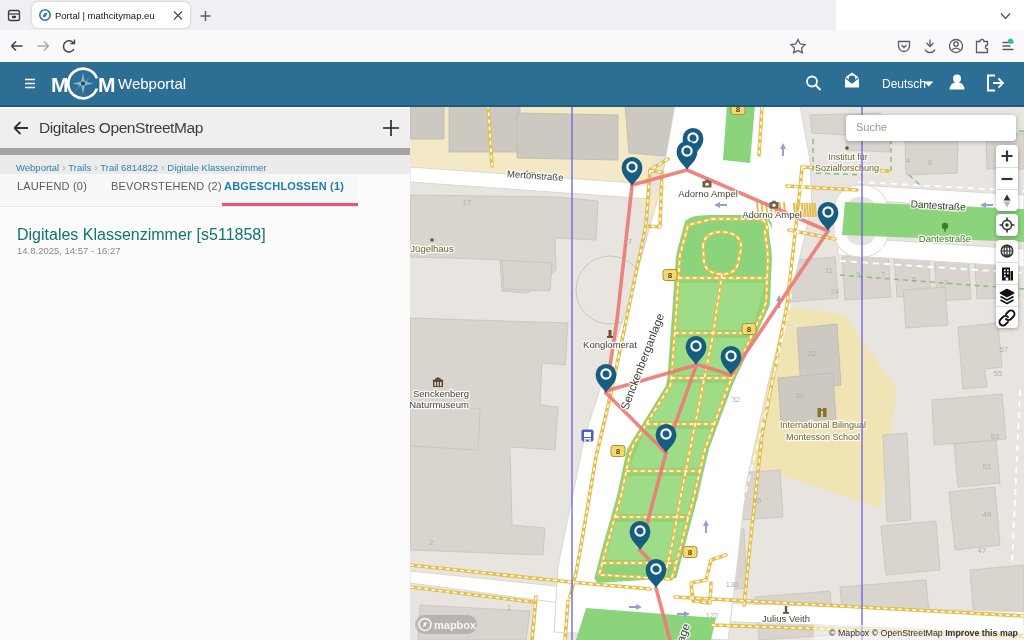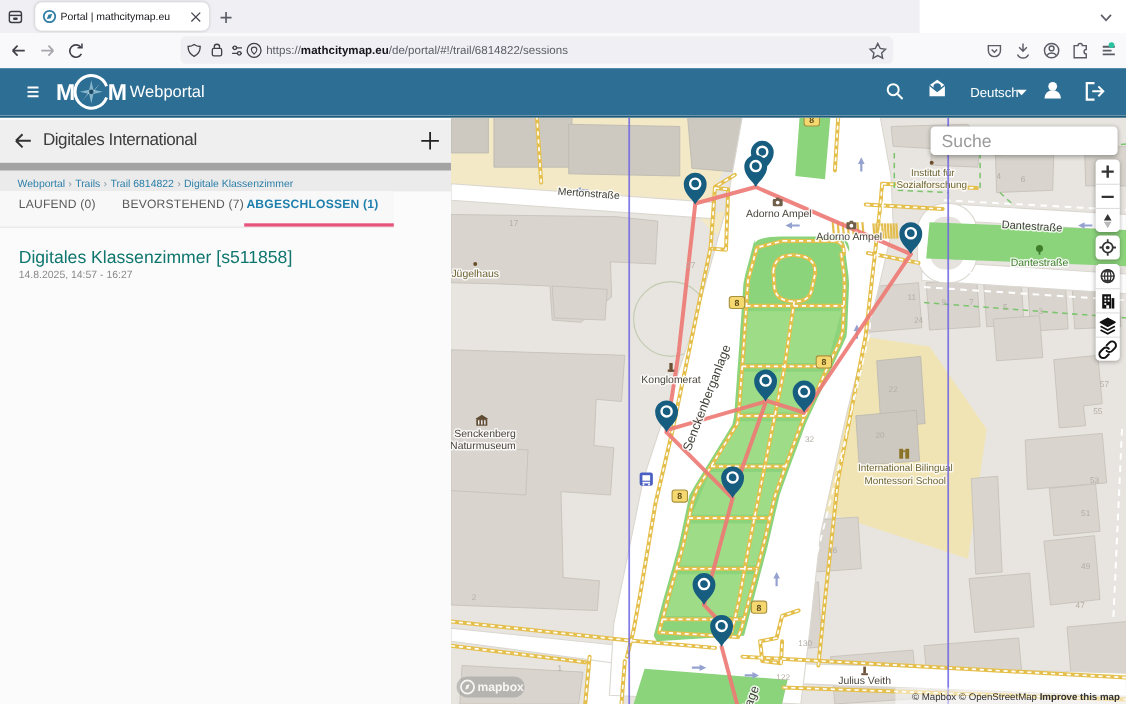--- a/index.html
+++ b/index.html
@@ -33,21 +33,21 @@
 #ptabs { position:absolute; left:0; top:67px; width:358px; height:33px; background:#f8f8f8; border-bottom:1px solid #e6e6e6; }
 #ptabs .t { position:absolute; top:6px; font-size:11px; letter-spacing:.2px; color:#5a5a5a; white-space:nowrap; }
 #ptabs .active { color:#1f7fad; font-weight:bold; }
 #ptabs .bar { position:absolute; left:222px; top:29px; width:136px; height:3px; background:#e8537c; }
 #pitem1 { position:absolute; left:17px; top:119px; font-size:16px; color:#0f766e; }
 #pitem2 { position:absolute; left:17px; top:138px; font-size:9.5px; color:#8a8a8a; }
 
 
 #map { position:absolute; left:410px; top:105px; width:614px; height:535px; background:#eae7e2; border-top:2px solid #1d5b7d; overflow:hidden; }
 #searchbox { position:absolute; left:436px; top:8px; width:170px; height:26px; background:#fff; border-radius:4px; box-shadow:0 1px 4px rgba(0,0,0,.3); z-index:30; }
-#searchbox span { position:absolute; left:10px; top:6px; font-size:16px; color:#9a9a9a; }
+#searchbox span { position:absolute; left:10px; top:6px; font-size:11px; color:#9a9a9a; }
 .ctl { position:absolute; left:586px; width:22px; background:#fff; border-radius:4px; box-shadow:0 1px 4px rgba(0,0,0,.3); z-index:30; }
 .ctl .cell { width:22px; height:22px; position:relative; }
 .ctl .cell + .cell { border-top:1px solid #ddd; }
 </style>
 </head>
 <body>
 <div id="stage">
 
   <div id="tabbar">
     <svg width="1024" height="30" style="position:absolute;left:0;top:0">
@@ -79,35 +79,20 @@
         <path d="M11.5 16 L22.5 16 M11.5 16 L16 11.5 M11.5 16 L16 20.5"></path>
       </g>
       <g stroke="#a6a6ae" stroke-width="1.6" fill="none">
         <path d="M37.5 16 L48.5 16 M48.5 16 L44 11.5 M48.5 16 L44 20.5"></path>
       </g>
       <g stroke="#42424c" stroke-width="1.5" fill="none">
         <path d="M73.5 13 A 5.6 5.6 0 1 0 74 19"></path>
         <path d="M74.5 9.5 L74.5 13.5 L70.5 13.5" stroke-width="1.4"></path>
       </g>
     </svg>
-  </div>
-  <div id="urlfield">
-    <svg width="648" height="25" style="position:absolute;left:0;top:0">
-      <g stroke="#3f3f46" stroke-width="1.2" fill="none">
-        <path d="M12.5 7.5 C14.5 9 16 9.3 18 9.3 C18 14 16.5 16.3 12.5 18.2 C8.5 16.3 7 14 7 9.3 C9 9.3 10.5 9 12.5 7.5 Z"></path>
-        <rect x="29" y="11" width="8.5" height="6.8" rx="1.5"></rect>
-        <path d="M30.8 11 V9.6 a2.4 2.4 0 0 1 4.8 0 V11"></path>
-        <path d="M47 10.5 h9 M47 15.5 h9" stroke-width="1.1"></path>
-        <circle cx="49.5" cy="10.5" r="1.6" fill="#f0f0f4"></circle>
-        <circle cx="53.5" cy="15.5" r="1.6" fill="#f0f0f4"></circle>
-        <circle cx="67" cy="12.8" r="6.3"></circle>
-        <path d="M67 9.8 a2.5 2.5 0 0 1 2.5 2.5 c0 1.7 -2.5 3.8 -2.5 3.8 s-2.5 -2.1 -2.5 -3.8 A2.5 2.5 0 0 1 67 9.8 Z" stroke-width="1"></path>
-      </g>
-    </svg>
-    <div id="urltext">https://<b>mathcitymap.eu</b>/de/portal/#!/trail/6814822/sessions</div>
   </div>
   <svg width="1024" height="32" style="position:absolute;left:0;top:30px">
     <g stroke="#5b5b66" stroke-width="1.3" fill="none">
       <path d="M798 9.5 L800.2 14 L805 14.7 L801.5 18.1 L802.4 22.9 L798 20.6 L793.6 22.9 L794.5 18.1 L791 14.7 L795.8 14 Z"></path>
       <path d="M898.5 11.5 h11 v4.5 a5.5 5.5 0 0 1 -11 0 Z M901.5 15 l2.5 2.5 l2.5 -2.5"></path>
       <path d="M930 9.5 V16 M926.5 13 L930 16.5 L933.5 13 M925 19.5 a5.5 5.5 0 0 0 10 0"></path>
       <circle cx="956" cy="16" r="6.5"></circle>
       <circle cx="956" cy="14" r="2.2"></circle>
       <path d="M951.5 20.5 a5.5 5.5 0 0 1 9 0"></path>
       <path d="M976.5 15 v-3.5 h3.5 a2 2 0 1 1 4 0 h3.5 v3.5 a2 2 0 1 0 0 4 v3.5 h-11 Z"></path>
@@ -158,31 +143,31 @@
     <span class="mcm" style="left:98px; font-size:21px;">M</span>
     <span class="wp">Webportal</span>
     <span class="deutsch">Deutsch</span>
   </div>
 
   <div id="panel">
     <div id="phead">
       <svg id="pback" width="20" height="20">
           <path d="M17 10 L3.5 10 M3.5 10 L9.5 4 M3.5 10 L9.5 16" stroke="#333" stroke-width="1.8" fill="none"></path>
         </svg>
-      <div id="ptitle">Digitales International</div>
+      <div id="ptitle">Digitales OpenStreetMap</div>
       <svg id="pplus" width="20" height="20">
           <path d="M10 2 V18 M2 10 H18" stroke="#222" stroke-width="1.6"></path>
         </svg>
     </div>
     <div id="pcrumb">
         <span class="in">Webportal<span class="sep">›</span>Trails<span class="sep">›</span>Trail 6814822<span class="sep">›</span>Digitale Klassenzimmer</span>
       </div>
     <div id="ptabs">
       <span class="t" style="left:17px;">LAUFEND (0)</span>
-      <span class="t" style="left:111px;">BEVORSTEHEND (7)</span>
+      <span class="t" style="left:111px;">BEVORSTEHEND (2)</span>
       <span class="t active" style="left:224px;">ABGESCHLOSSEN (1)</span>
       <div class="bar"></div>
     </div>
     <div id="pitem1">Digitales Klassenzimmer [s511858]</div>
     <div id="pitem2">14.8.2025, 14:57 - 16:27</div>
   </div>
 
   <div id="map">
     <svg id="mapsvg" width="614" height="535" viewBox="0 0 614 535" style="position:absolute;left:0;top:0">
 <rect width="614" height="535" fill="#e8e5e0"></rect>

